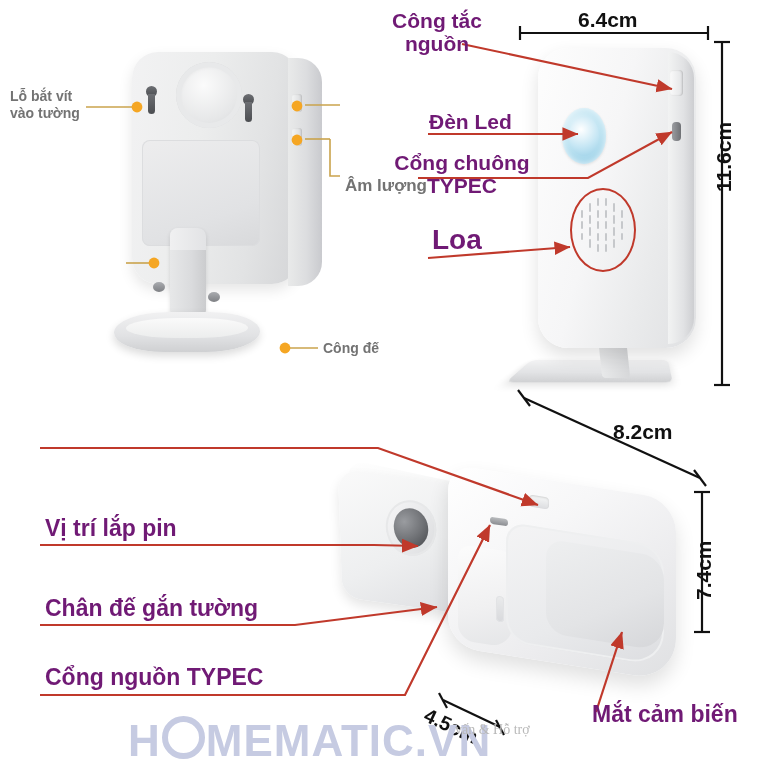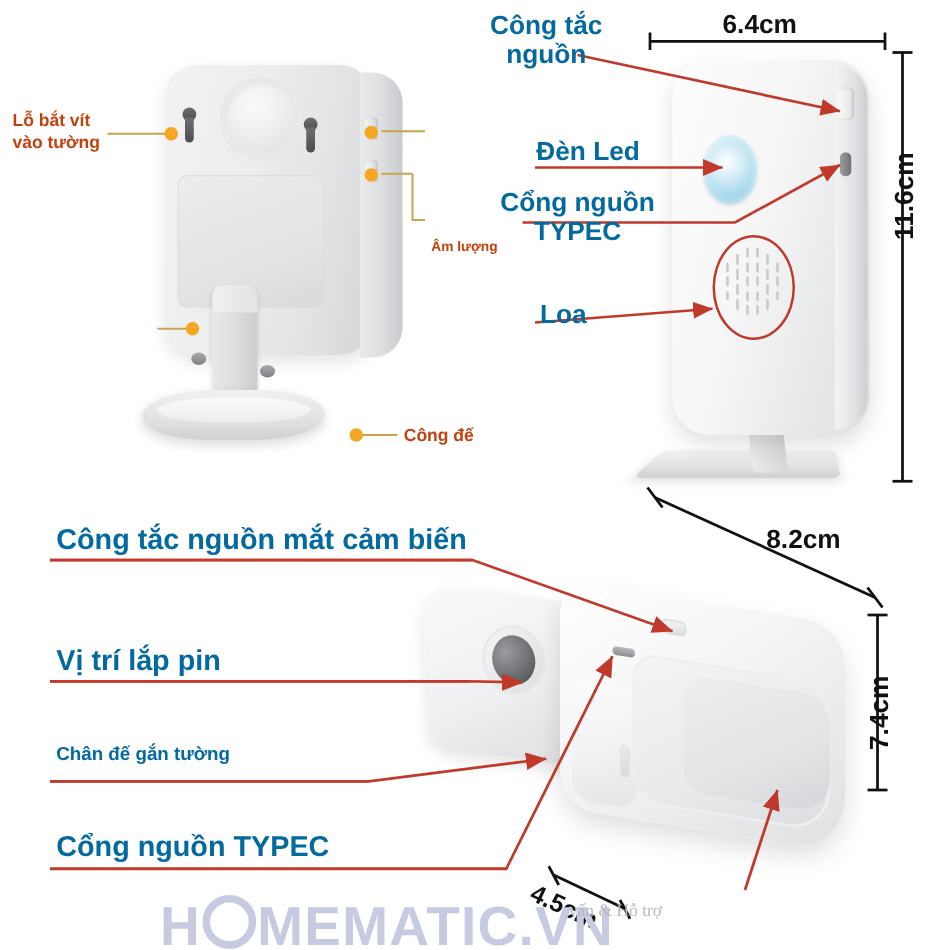--- a/index.html
+++ b/index.html
@@ -1,21 +1,21 @@
 <!DOCTYPE html>
 <html><head>
 <meta charset="utf-8">
 <title>Product Diagram</title>
 <style>
   html,body{margin:0;padding:0;background:#fff;}
   body{width:760px;height:760px;overflow:hidden;
        font-family:"Liberation Sans","DejaVu Sans",sans-serif;}
   #stage{position:relative;width:760px;height:760px;background:#ffffff;}
-  .lbl{position:absolute;font-weight:bold;color:#0369a1;line-height:1.08;white-space:pre;}
-  .lbl-orange{position:absolute;color:#c2410c;font-weight:600;line-height:1.18;white-space:pre;}
+  .lbl{position:absolute;font-weight:bold;color:#701a75;line-height:1.08;white-space:pre;}
+  .lbl-orange{position:absolute;color:#737373;font-weight:600;line-height:1.18;white-space:pre;}
   .dim{position:absolute;font-weight:bold;color:#111;white-space:nowrap;}
   .rule{position:absolute;background:#c0392b;height:2px;}
   svg.ov{position:absolute;left:0;top:0;width:760px;height:760px;overflow:visible;pointer-events:none;}
 
   
   .prod{position:absolute;}
 
   
   .p1-body{
     width:166px;height:232px;left:132px;top:52px;border-radius:26px;
@@ -327,37 +327,37 @@
 
   <div class="rule" style="left:40px;top:447px;width:338px;"></div>
   <div class="rule" style="left:40px;top:544px;width:334px;"></div>
   <div class="rule" style="left:40px;top:624px;width:255px;"></div>
   <div class="rule" style="left:40px;top:694px;width:365px;"></div>
   <div class="rule" style="left:43px;top:133px;width:0px;"></div>
   <div class="rule" style="left:428px;top:133px;width:0;"></div>
 
   <div class="lbl-orange" style="left:10px;top:88px;font-size:14px;">Lỗ bắt vít
 vào tường</div>
-  <div class="lbl-orange" style="left:345px;top:192px;font-size:11px;">Âm lượng</div>
+  <div class="lbl-orange" style="left:345px;top:176px;font-size:17px;">Âm lượng</div>
   <div class="lbl-orange" style="left:323px;top:340px;font-size:14px;">Công đế</div>
 
   <div class="lbl" style="left:372px;top:10px;font-size:21px;text-align:center;width:130px;">Công tắc
 nguồn</div>
   <div class="lbl" style="left:429px;top:111px;font-size:21px;">Đèn Led</div>
-  <div class="lbl" style="left:392px;top:152px;font-size:21px;text-align:center;width:140px;">Cổng nguồn
+  <div class="lbl" style="left:392px;top:152px;font-size:21px;text-align:center;width:140px;">Cổng chuông
 TYPEC</div>
-  <div class="lbl" style="left:432px;top:241px;font-size:21px;">Loa</div>
+  <div class="lbl" style="left:432px;top:225px;font-size:28px;">Loa</div>
 
   <div class="dim" style="left:578px;top:8px;font-size:21px;">6.4cm</div>
   <div class="dim" style="left:712px;top:192px;font-size:21px;transform:rotate(-90deg);transform-origin:left top;">11.6cm</div>
   <div class="dim" style="left:613px;top:420px;font-size:21px;">8.2cm</div>
   <div class="dim" style="left:692px;top:600px;font-size:21px;transform:rotate(-90deg);transform-origin:left top;">7.4cm</div>
   <div class="dim" style="left:430px;top:704px;font-size:20px;transform:rotate(25deg);transform-origin:left top;">4.5cm</div>
 
-  <div class="lbl" style="left:45px;top:419px;font-size:23px;">Công tắc nguồn mắt cảm biến</div>
   <div class="lbl" style="left:45px;top:516px;font-size:23px;">Vị trí lắp pin</div>
-  <div class="lbl" style="left:45px;top:596px;font-size:15px;">Chân đế gắn tường</div>
+  <div class="lbl" style="left:45px;top:596px;font-size:23px;">Chân đế gắn tường</div>
   <div class="lbl" style="left:45px;top:665px;font-size:23px;">Cổng nguồn TYPEC</div>
+  <div class="lbl" style="left:592px;top:702px;font-size:23px;">Mắt cảm biến</div>
 
   <div class="wm"><span>H</span><span class="wm-o"></span><span>MEMATIC.VN</span></div>
   <div class="wm2">vấn &amp; Hỗ trợ</div>
 
 </div>
 
 </body></html>

